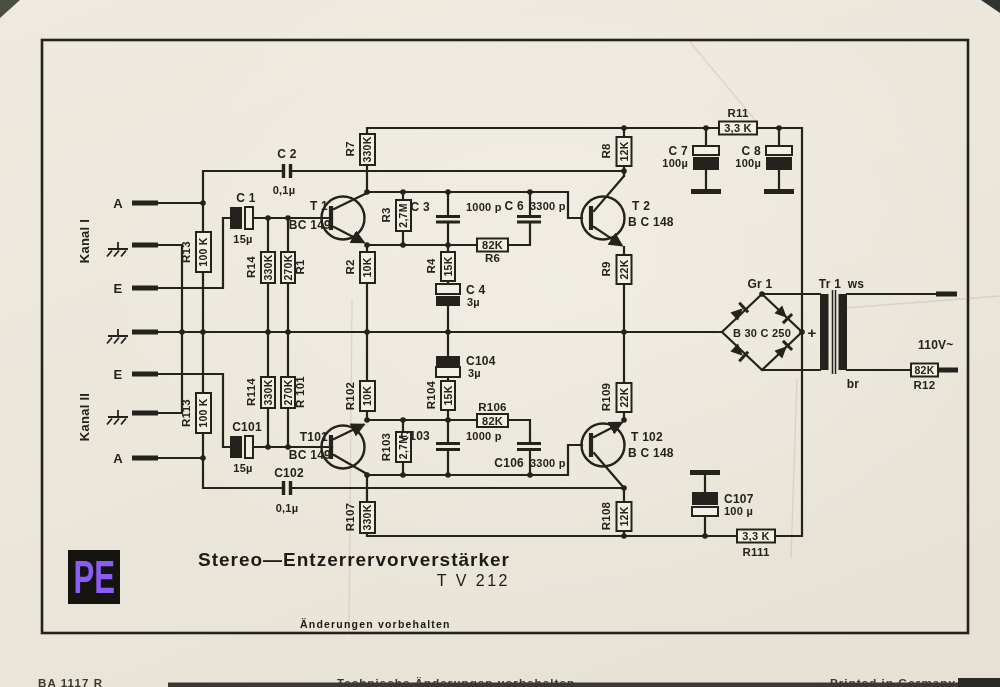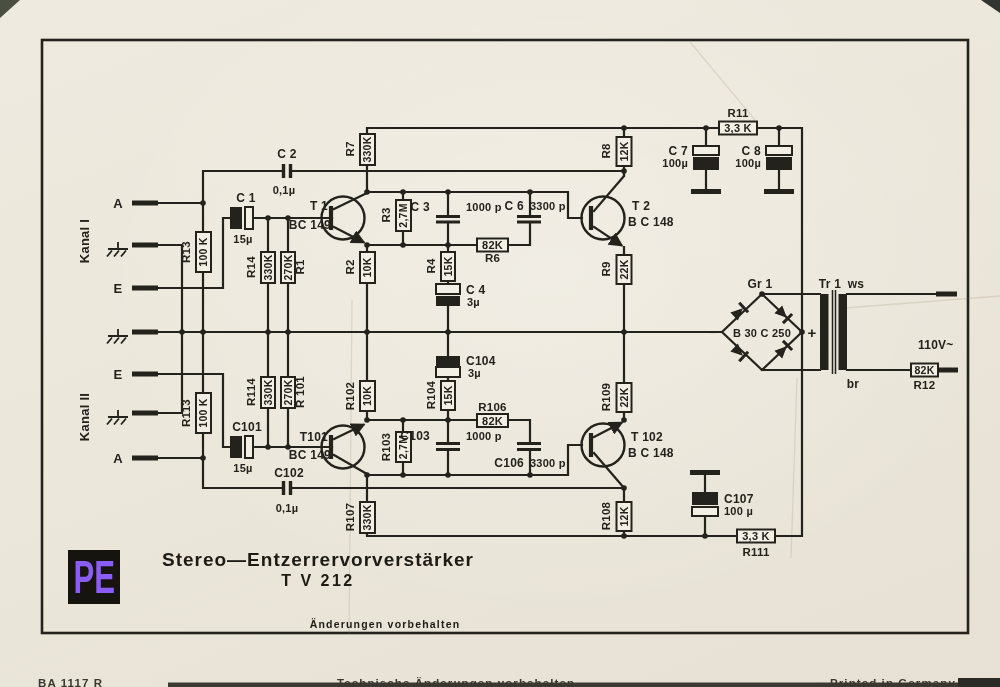--- a/index.html
+++ b/index.html
@@ -21,25 +21,25 @@
   .bar{fill:#24221d;}
   .box{fill:#f3efe5;stroke:#24221d;stroke-width:2;}
   .dot{fill:#24221d;}
   .crease{stroke:#8a7b5f;stroke-width:1.3;opacity:.18;fill:none;}
   
   .logo{position:absolute;left:68px;top:550px;width:52px;height:54px;background:#15140f;
         color:#8b5cf6;display:flex;align-items:center;justify-content:center;
         font-weight:700;font-size:38px;letter-spacing:0;transform-origin:center;
         font-family:"Liberation Sans",sans-serif;}
   .logo span{display:inline-block;transform:scale(.82,1.22);}
-  .tb{position:absolute;left:140px;width:356px;text-align:center;color:#1d1b16;}
+  .tb{position:absolute;left:154px;width:356px;text-align:right;color:#1d1b16;}
   .tb1{top:549px;font-size:19px;font-weight:700;letter-spacing:1px;}
-  .tb2{top:572px;font-size:16px;font-weight:700;letter-spacing:2.5px;}
+  .tb2{top:572px;font-size:16px;font-weight:400;letter-spacing:2.5px;}
   .tb3{top:590px;font-size:19px;font-weight:700;letter-spacing:3px;}
-  .tbnote{position:absolute;left:300px;top:618px;width:170px;text-align:center;
+  .tbnote{position:absolute;left:300px;top:618px;width:170px;
           font-size:10.5px;font-weight:700;letter-spacing:1.2px;color:#1d1b16;}
   .foot{position:absolute;top:677px;font-size:11.5px;font-weight:700;
         letter-spacing:1.1px;color:#3a372f;white-space:nowrap;}
   .foot-left{left:38px;}
   .foot-center{left:337px;}
   .foot-right{left:830px;}
 </style>
 </head>
 <body>
 

